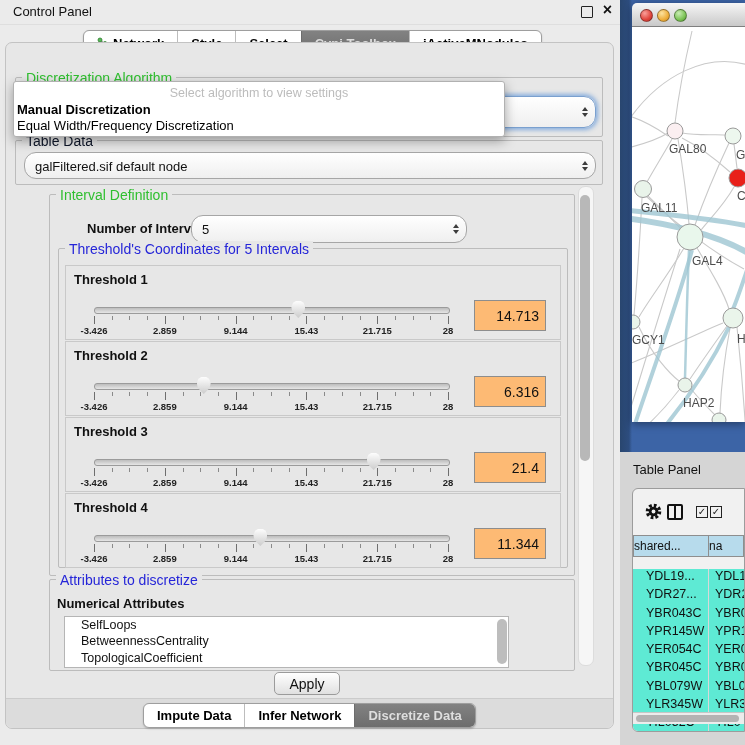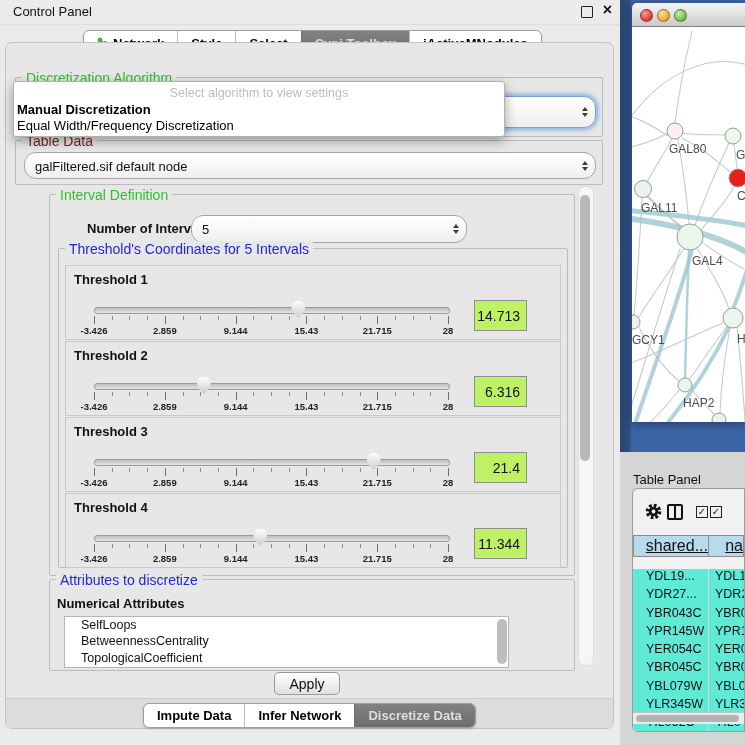--- a/index.html
+++ b/index.html
@@ -20,21 +20,21 @@
   .seg:first-child{border-left:none;}
   .seg.sel{background:linear-gradient(#828282,#6d6d6d);color:#dedede;border-left-color:#6d6d6d;}
   .seg svg{display:block;}
   
   .main-panel{position:absolute;left:5px;top:42px;width:607px;height:685px;background:#e7e7e7;border:1px solid #c3c3c3;border-radius:7px;}
   
   .group{position:absolute;border:1px solid #bcbcbc;border-radius:2px;}
   .gtitle{position:absolute;top:-8px;left:6px;background:#e7e7e7;padding:0 4px;font-size:14px;white-space:nowrap;}
   .gtitle.green{color:#2fbf2f;}
   .gtitle.blue{color:#2525d8;}
-  .gtitle.dark{color:#7f1d1d;}
+  .gtitle.dark{color:#0f172a;}
   .g-alg{left:9px;top:34px;width:586px;height:58px;}
   .g-td{left:9px;top:97px;width:586px;height:43px;}
   .g-interval{left:43px;top:151px;width:524px;height:380px;}
   .g-thr{left:8px;top:53px;width:508px;height:318px;}
   .g-attrs{left:43px;top:536px;width:524px;height:90px;}
   
   .combo{position:absolute;background:linear-gradient(#ffffff,#efefef);border:1px solid #a6a6a6;border-radius:12px;}
   .combo-text{position:absolute;left:10px;top:50%;transform:translateY(-50%);font-size:13px;color:#111;white-space:nowrap;}
   .stepper{position:absolute;right:7px;top:50%;transform:translateY(-50%);display:flex;flex-direction:column;gap:2px;}
   .stepper i{width:0;height:0;border-left:3.5px solid transparent;border-right:3.5px solid transparent;}
@@ -49,21 +49,21 @@
   
   .thr-panel{position:absolute;left:6px;width:494px;height:73px;background:#e7e7e7;border:1px solid #c9c9c9;}
   .thr-label{position:absolute;left:8px;top:6px;font-size:13px;font-weight:700;color:#111;}
   .track{position:absolute;left:28px;top:41px;width:354px;height:5px;border:1px solid #9b9b9b;border-radius:3px;background:linear-gradient(#bdbdbd,#e6e6e6);}
   .ticks-minor{position:absolute;left:28px;top:50px;width:356px;height:4px;background:repeating-linear-gradient(90deg,#8a8a8a 0,#8a8a8a 1px,transparent 1px,transparent 17.7px);}
   .ticks-major{position:absolute;left:28px;top:50px;width:356px;height:8px;background:repeating-linear-gradient(90deg,#6e6e6e 0,#6e6e6e 1px,transparent 1px,transparent 70.8px);}
   .tick-lab{position:absolute;top:59px;transform:translateX(-50%);font-size:9.5px;font-weight:700;color:#222;white-space:nowrap;}
   .thumb{position:absolute;top:35px;width:14px;height:17px;background:linear-gradient(#fdfdfd,#cccccc);
          clip-path:polygon(50% 100%,8% 64%,0 36%,12% 10%,32% 0,68% 0,88% 10%,100% 36%,92% 64%);
          filter:drop-shadow(0 0 1px #777);}
-  .val-box{position:absolute;left:408px;top:34px;width:53px;height:31px;background:#bef264;border:1px solid #8d8d8d;
+  .val-box{position:absolute;left:408px;top:34px;width:72px;height:31px;background:#fdba74;border:1px solid #8d8d8d;
            font-size:14px;color:#111;text-align:right;line-height:31px;padding-right:6px;box-sizing:border-box;}
   
   .listbox{position:absolute;left:14px;top:36px;width:443px;height:50px;background:#fff;border:1px solid #b5b5b5;overflow:hidden;}
   .list-item{font-size:12.5px;color:#111;line-height:16.4px;padding-left:16px;white-space:nowrap;}
   .list-thumb{position:absolute;right:1px;top:2px;width:10px;height:45px;background:#bdbdbd;border-radius:5px;}
   .apply{position:absolute;left:268px;top:629px;width:66px;height:23px;background:linear-gradient(#ffffff,#e0e0e0);
          border:1px solid #9b9b9b;border-radius:5px;font-size:14px;color:#111;font-family:inherit;}
   .bottom-strip{position:absolute;left:0;right:0;bottom:0;height:29px;background:#dcdcdc;border-top:1px solid #cbcbcb;border-radius:0 0 7px 7px;}
   
   .vscroll{position:absolute;left:578px;top:186px;width:14px;height:478px;background:#f6f6f6;border:1px solid #dcdcdc;border-radius:7px;}
@@ -84,33 +84,33 @@
   .mac-titlebar{position:relative;height:23px;background:linear-gradient(#f6f6f6,#c9c9c9);border-bottom:1px solid #7f7f7f;}
   .light{position:absolute;top:6px;width:11px;height:11px;border-radius:50%;border:0.5px solid rgba(0,0,0,.35);}
   .light.red{left:8px;background:radial-gradient(circle at 35% 30%,#f9a09a,#e0453c 60%,#a8322b);}
   .light.yellow{left:25px;background:radial-gradient(circle at 35% 30%,#fbe2a0,#eeae3b 60%,#bf8526);}
   .light.green{left:42px;background:radial-gradient(circle at 35% 30%,#c9ecb4,#7cc456 60%,#4f8c2c);}
   .canvas{position:relative;height:395px;background:#fff;}
   .canvas svg{display:block;}
   .net-label{font-size:12px;fill:#4d4d4d;}
   
   .tp-area{position:absolute;left:0;top:452px;width:125px;height:293px;background:#d5d5d5;}
-  .tp-title{position:absolute;left:13px;top:20px;font-size:13px;color:#111;}
+  .tp-title{position:absolute;left:13px;top:10px;font-size:13px;color:#111;}
   .tp-window{position:absolute;left:12px;top:36px;width:113px;height:244px;background:#f1f1f1;border:1px solid #9c9c9c;
              border-radius:6px 0 0 6px;overflow:hidden;box-sizing:border-box;}
   .tp-toolbar{position:relative;height:46px;}
   .gear-icon{position:absolute;left:12px;top:14px;}
   .cols-icon{position:absolute;left:34px;top:15px;width:12px;height:12px;border:2px solid #111;border-radius:2px;}
   .cols-icon::after{content:"";position:absolute;left:5px;top:0;width:2px;height:12px;background:#111;}
   .chk-icon{position:absolute;top:17px;width:10px;height:10px;border:1.5px solid #222;font-size:10px;line-height:10px;text-align:center;color:#222;}
   .chk-icon::after{content:"\2713";}
   .chk-icon.c1{left:63px;} .chk-icon.c2{left:77px;}
   .tp-header{position:absolute;left:0;top:46px;width:100%;height:22px;display:flex;}
   .tp-hcell{box-sizing:border-box;background:#b7dbec;border:1px solid #8e8e8e;border-left:none;
-            font-size:16px;color:#111;text-align:right;line-height:20px;white-space:nowrap;overflow:hidden;text-decoration:underline;}
+            font-size:12px;color:#111;text-align:left;line-height:20px;white-space:nowrap;overflow:hidden;}
   .tp-hcell.c0{width:76px;border-left:1px solid #8e8e8e;}
   .tp-hcell.c1{flex:1;}
   .tp-rows{position:absolute;left:0;top:80px;width:100%;height:191px;overflow:hidden;background:#5eead4;}
   .tp-row{display:flex;height:18.3px;font-size:12.5px;color:#111;}
   .tp-cell{white-space:nowrap;overflow:hidden;}
   .tp-cell.c0{width:76px;padding-left:13px;box-sizing:border-box;border-right:1px solid #d8d8d8;}
   .tp-cell.c1{flex:1;padding-left:6px;}
   .hscroll{position:absolute;left:0;top:223px;width:100%;height:11px;background:#ececec;border-top:1px solid #c6c6c6;}
   .hthumb{position:absolute;left:3px;top:2px;width:103px;height:7px;background:#b3b3b3;border-radius:4px;}
 </style>

